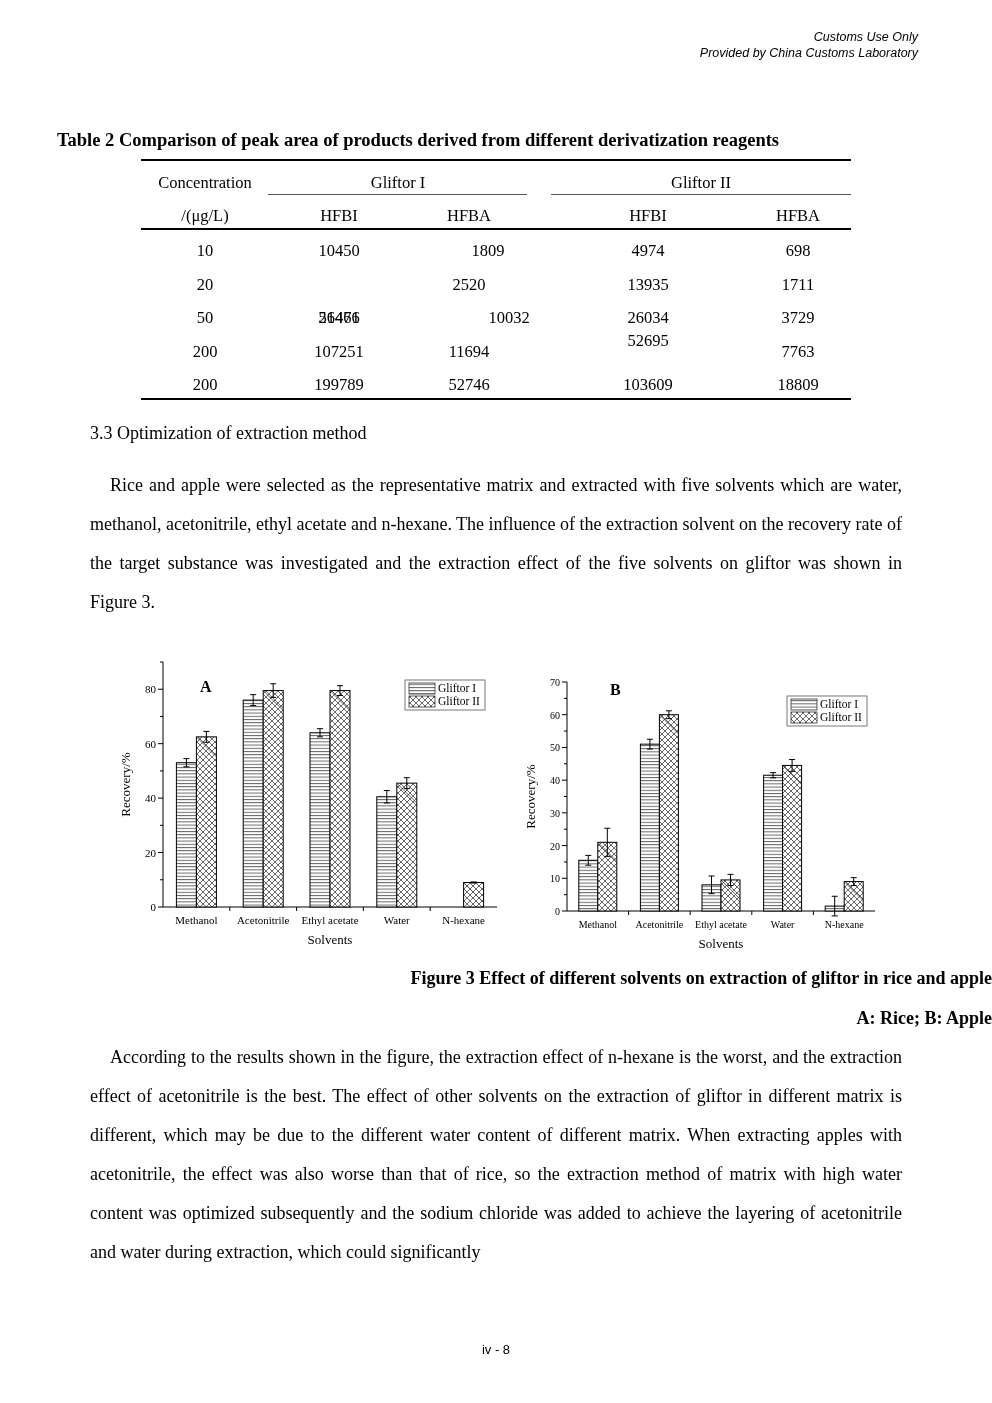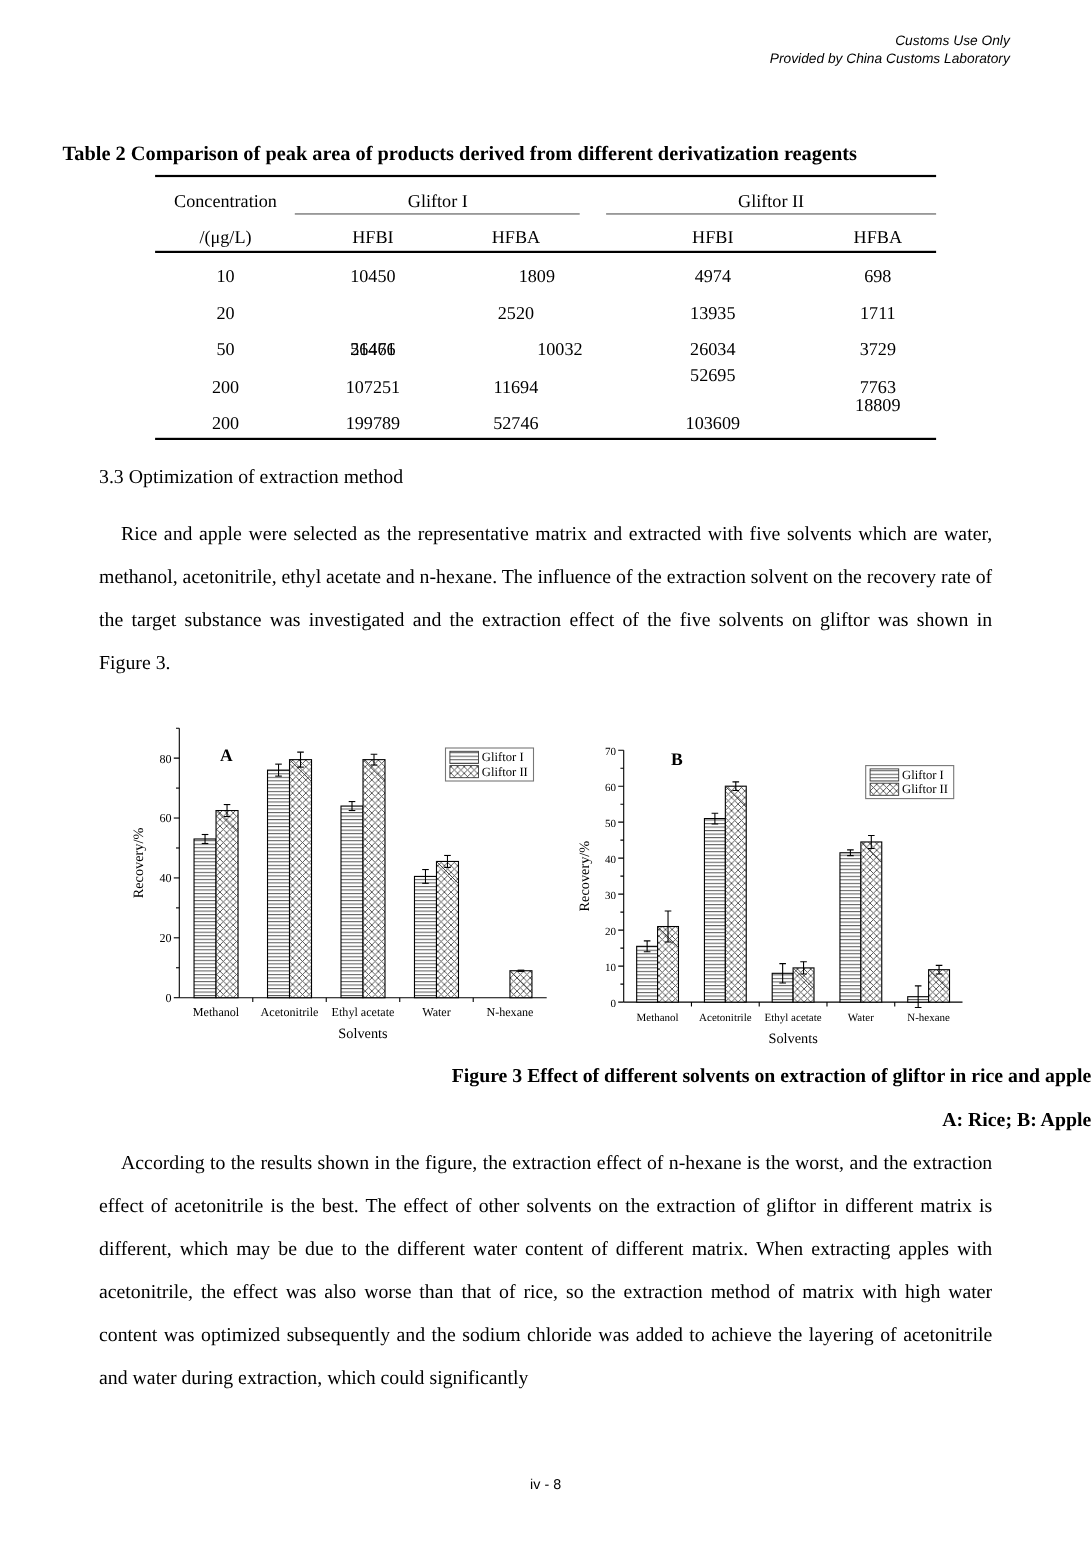--- a/index.html
+++ b/index.html
@@ -65,21 +65,21 @@
       <div class="cell" style="left: 657px; top: 149px;">3729</div>
       <div class="cell" style="left: 64px; top: 182.5px;">200</div>
       <div class="cell" style="left: 198px; top: 182.5px;">107251</div>
       <div class="cell" style="left: 328px; top: 182.5px;">11694</div>
       <div class="cell" style="left: 507px; top: 172px;">52695</div>
       <div class="cell" style="left: 657px; top: 182.5px;">7763</div>
       <div class="cell" style="left: 64px; top: 216px;">200</div>
       <div class="cell" style="left: 198px; top: 216px;">199789</div>
       <div class="cell" style="left: 328px; top: 216px;">52746</div>
       <div class="cell" style="left: 507px; top: 216px;">103609</div>
-      <div class="cell" style="left: 657px; top: 200px;">18809</div>
+      <div class="cell" style="left: 657px; top: 216px;">18809</div>
     </div>
 </div>
 
 <div class="section">3.3 Optimization of extraction method</div>
 <div class="para" style="top:466px;">Rice and apple were selected as the representative matrix and extracted with five solvents which are water, methanol, acetonitrile, ethyl acetate and n-hexane. The influence of the extraction solvent on the recovery rate of the target substance was investigated and the extraction effect of the five solvents on gliftor was shown in Figure 3.</div>
 
 <svg id="chartA" style="position:absolute;left:110px;top:655px;" width="400" height="300">
     <defs>
       <pattern id="hpat0" patternUnits="userSpaceOnUse" width="4" height="3.2">
         <rect width="4" height="3.2" fill="#fff"></rect>

